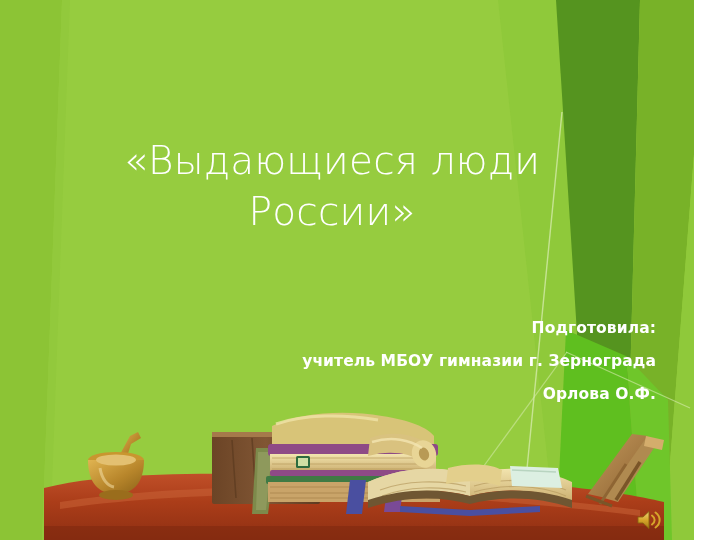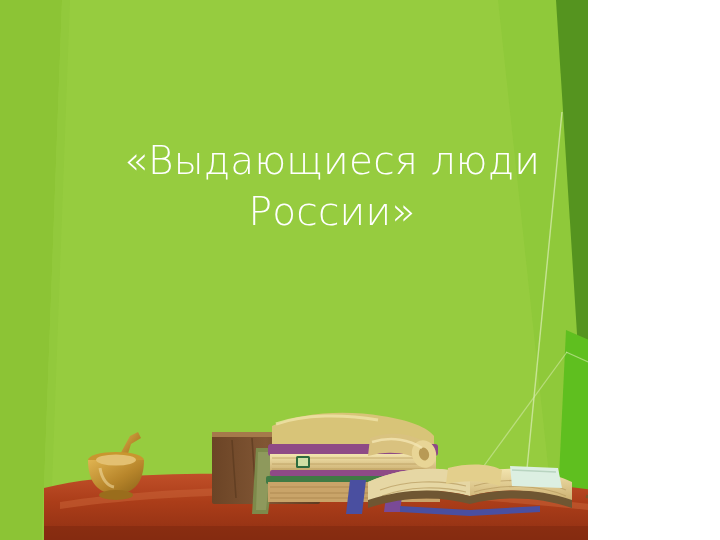--- a/index.html
+++ b/index.html
@@ -5,21 +5,21 @@
   html, body {
     margin: 0;
     padding: 0;
     background: #ffffff;
   }
   body {
     font-family: "Liberation Sans", sans-serif;
   }
   .slide {
     position: relative;
-    width: 588px;
+    width: 694px;
     height: 540px;
     overflow: hidden;
     background: #96cc3f;
   }
   .bg-layer {
     position: absolute;
     inset: 0;
     width: 720px;
     height: 540px;
   }
@@ -198,20 +198,25 @@
       <path d="M586,86 L612,96" stroke="#7a5528" stroke-width="3" fill="none"></path>
     </g>
   </svg>
 
   <div class="content">
     <div class="title-block">
       <div class="title-text">«Выдающиеся люди
 России»</div>
     </div>
 
+    <div class="subtitle-block">
+      <div class="sub-line">Подготовила:</div>
+      <div class="sub-line">учитель МБОУ гимназии г. Зернограда</div>
+      <div class="sub-line">Орлова О.Ф.</div>
+    </div>
   </div>
 
   <svg class="speaker-icon" viewBox="0 0 26 24">
     <defs>
       <linearGradient id="spkGrad" x1="0" y1="0" x2="0" y2="1">
         <stop offset="0%" stop-color="#f0d47a"></stop>
         <stop offset="50%" stop-color="#d6a52a"></stop>
         <stop offset="100%" stop-color="#a77b14"></stop>
       </linearGradient>
     </defs>

